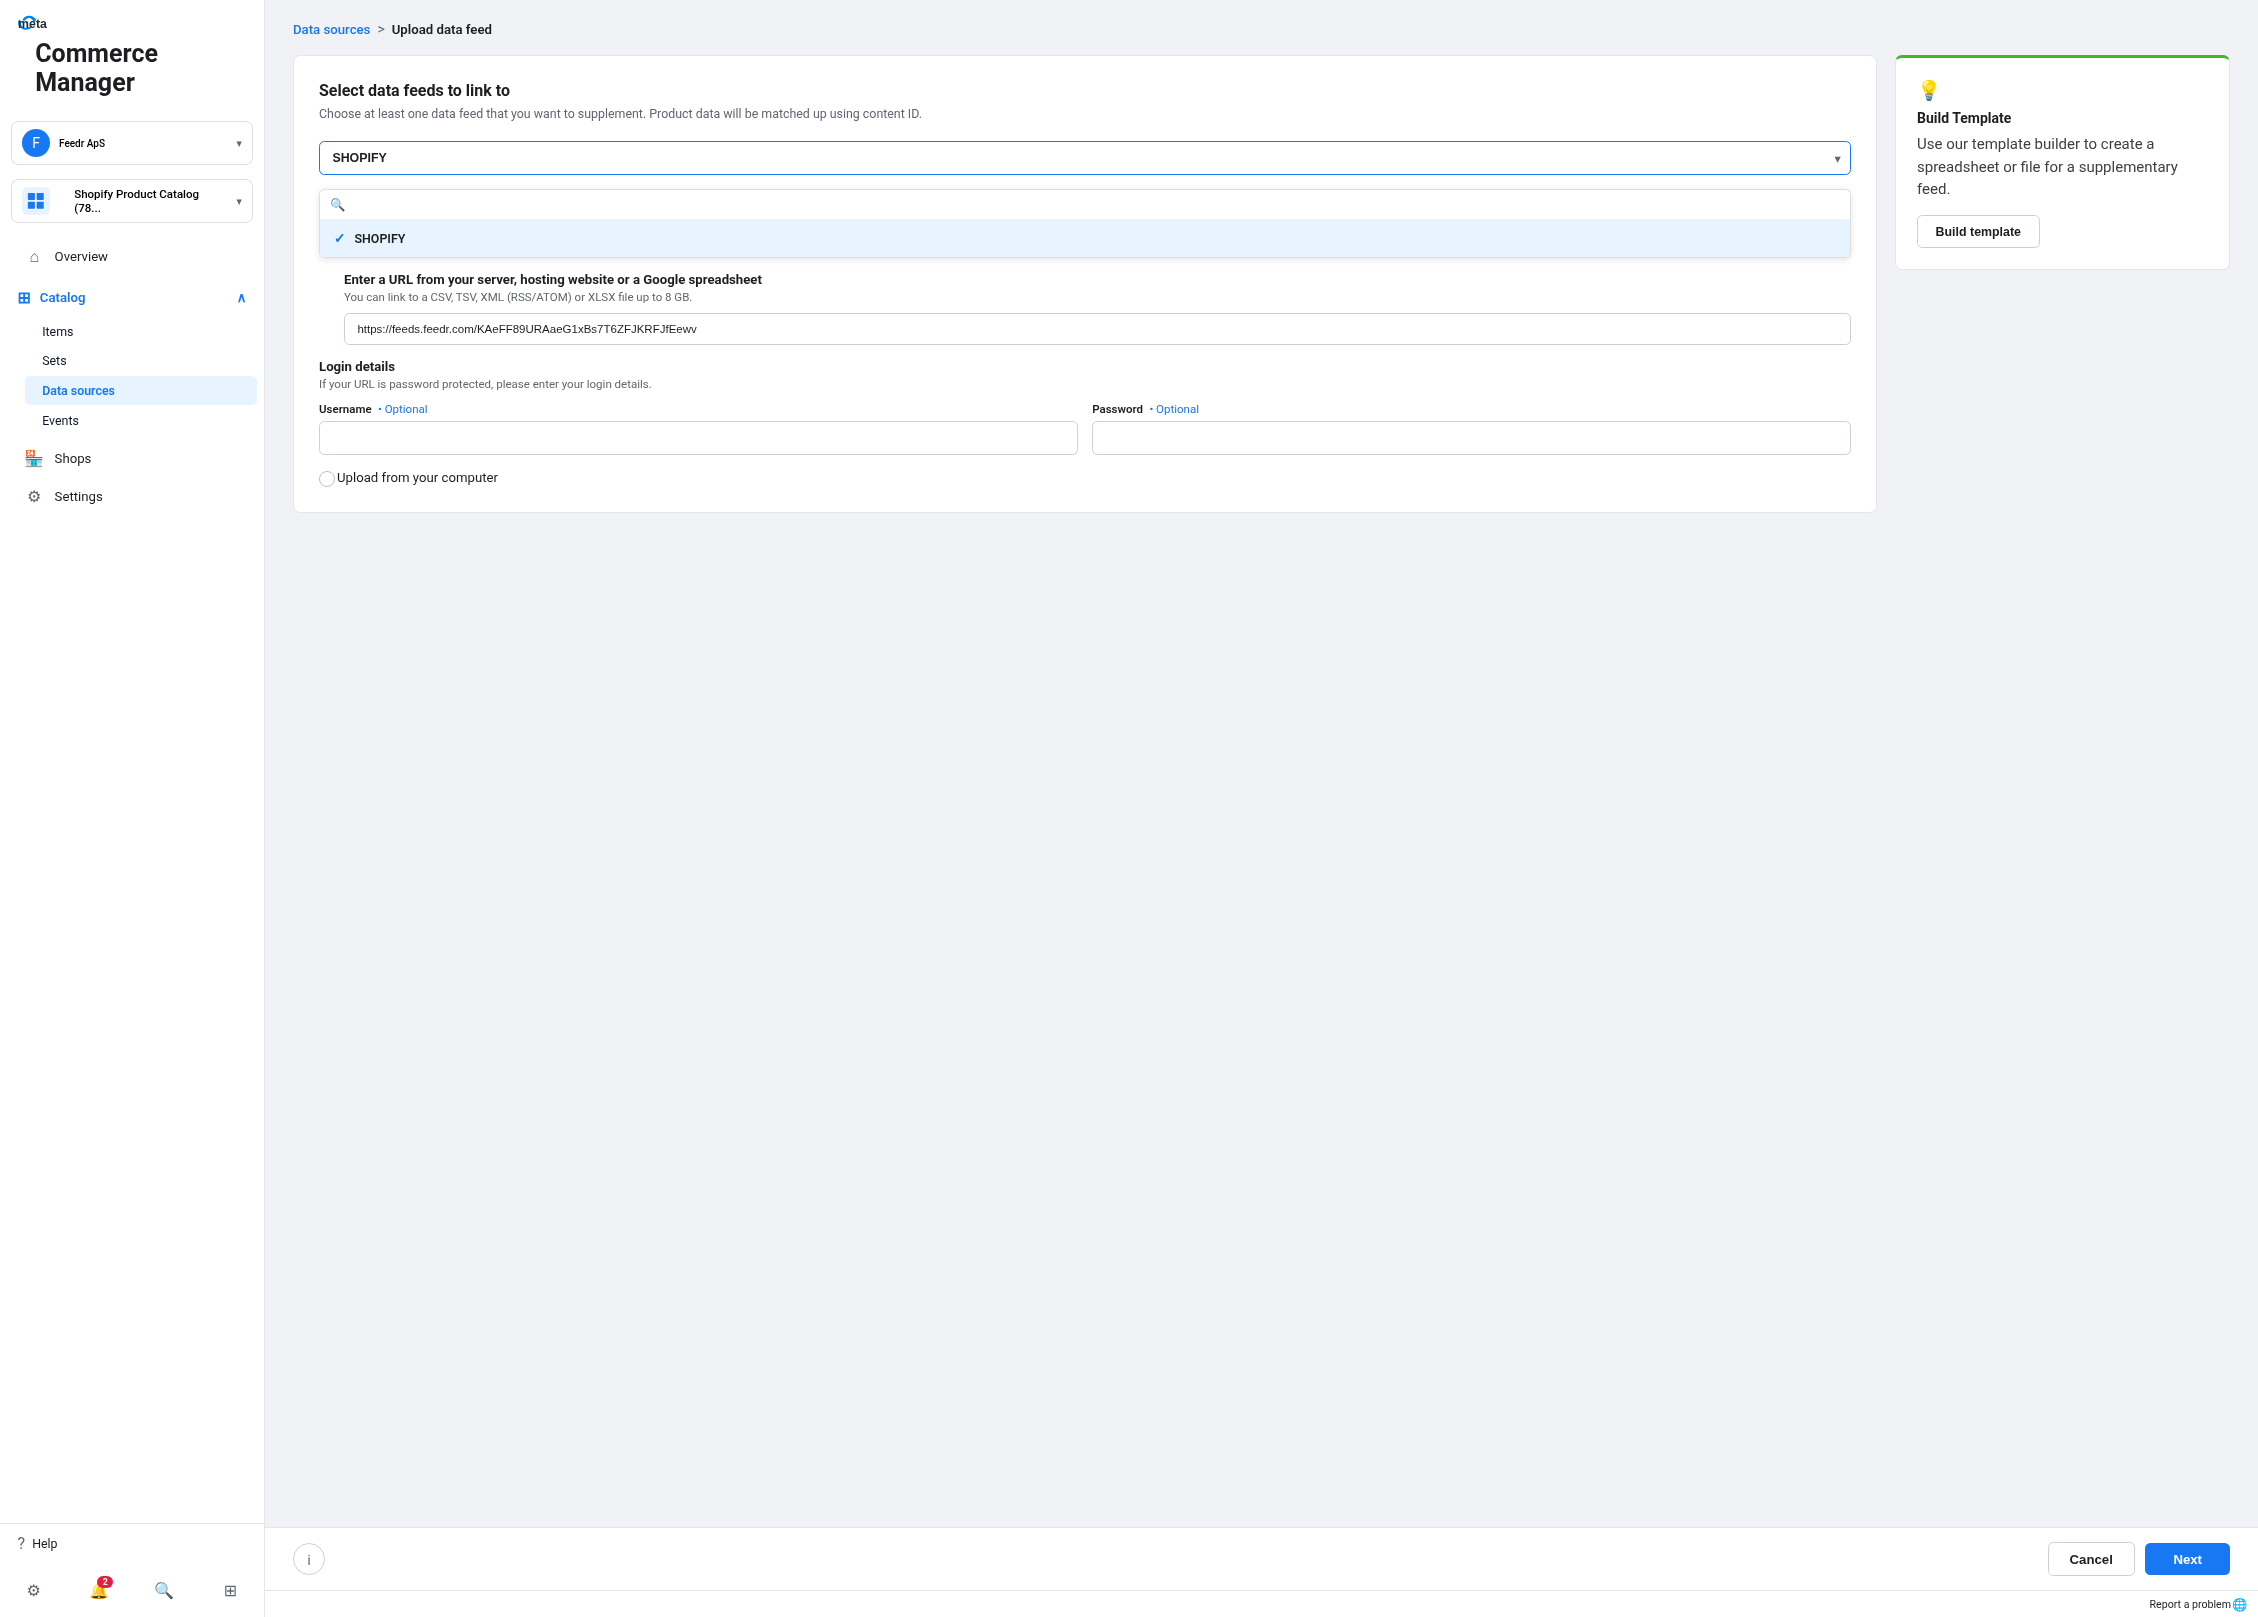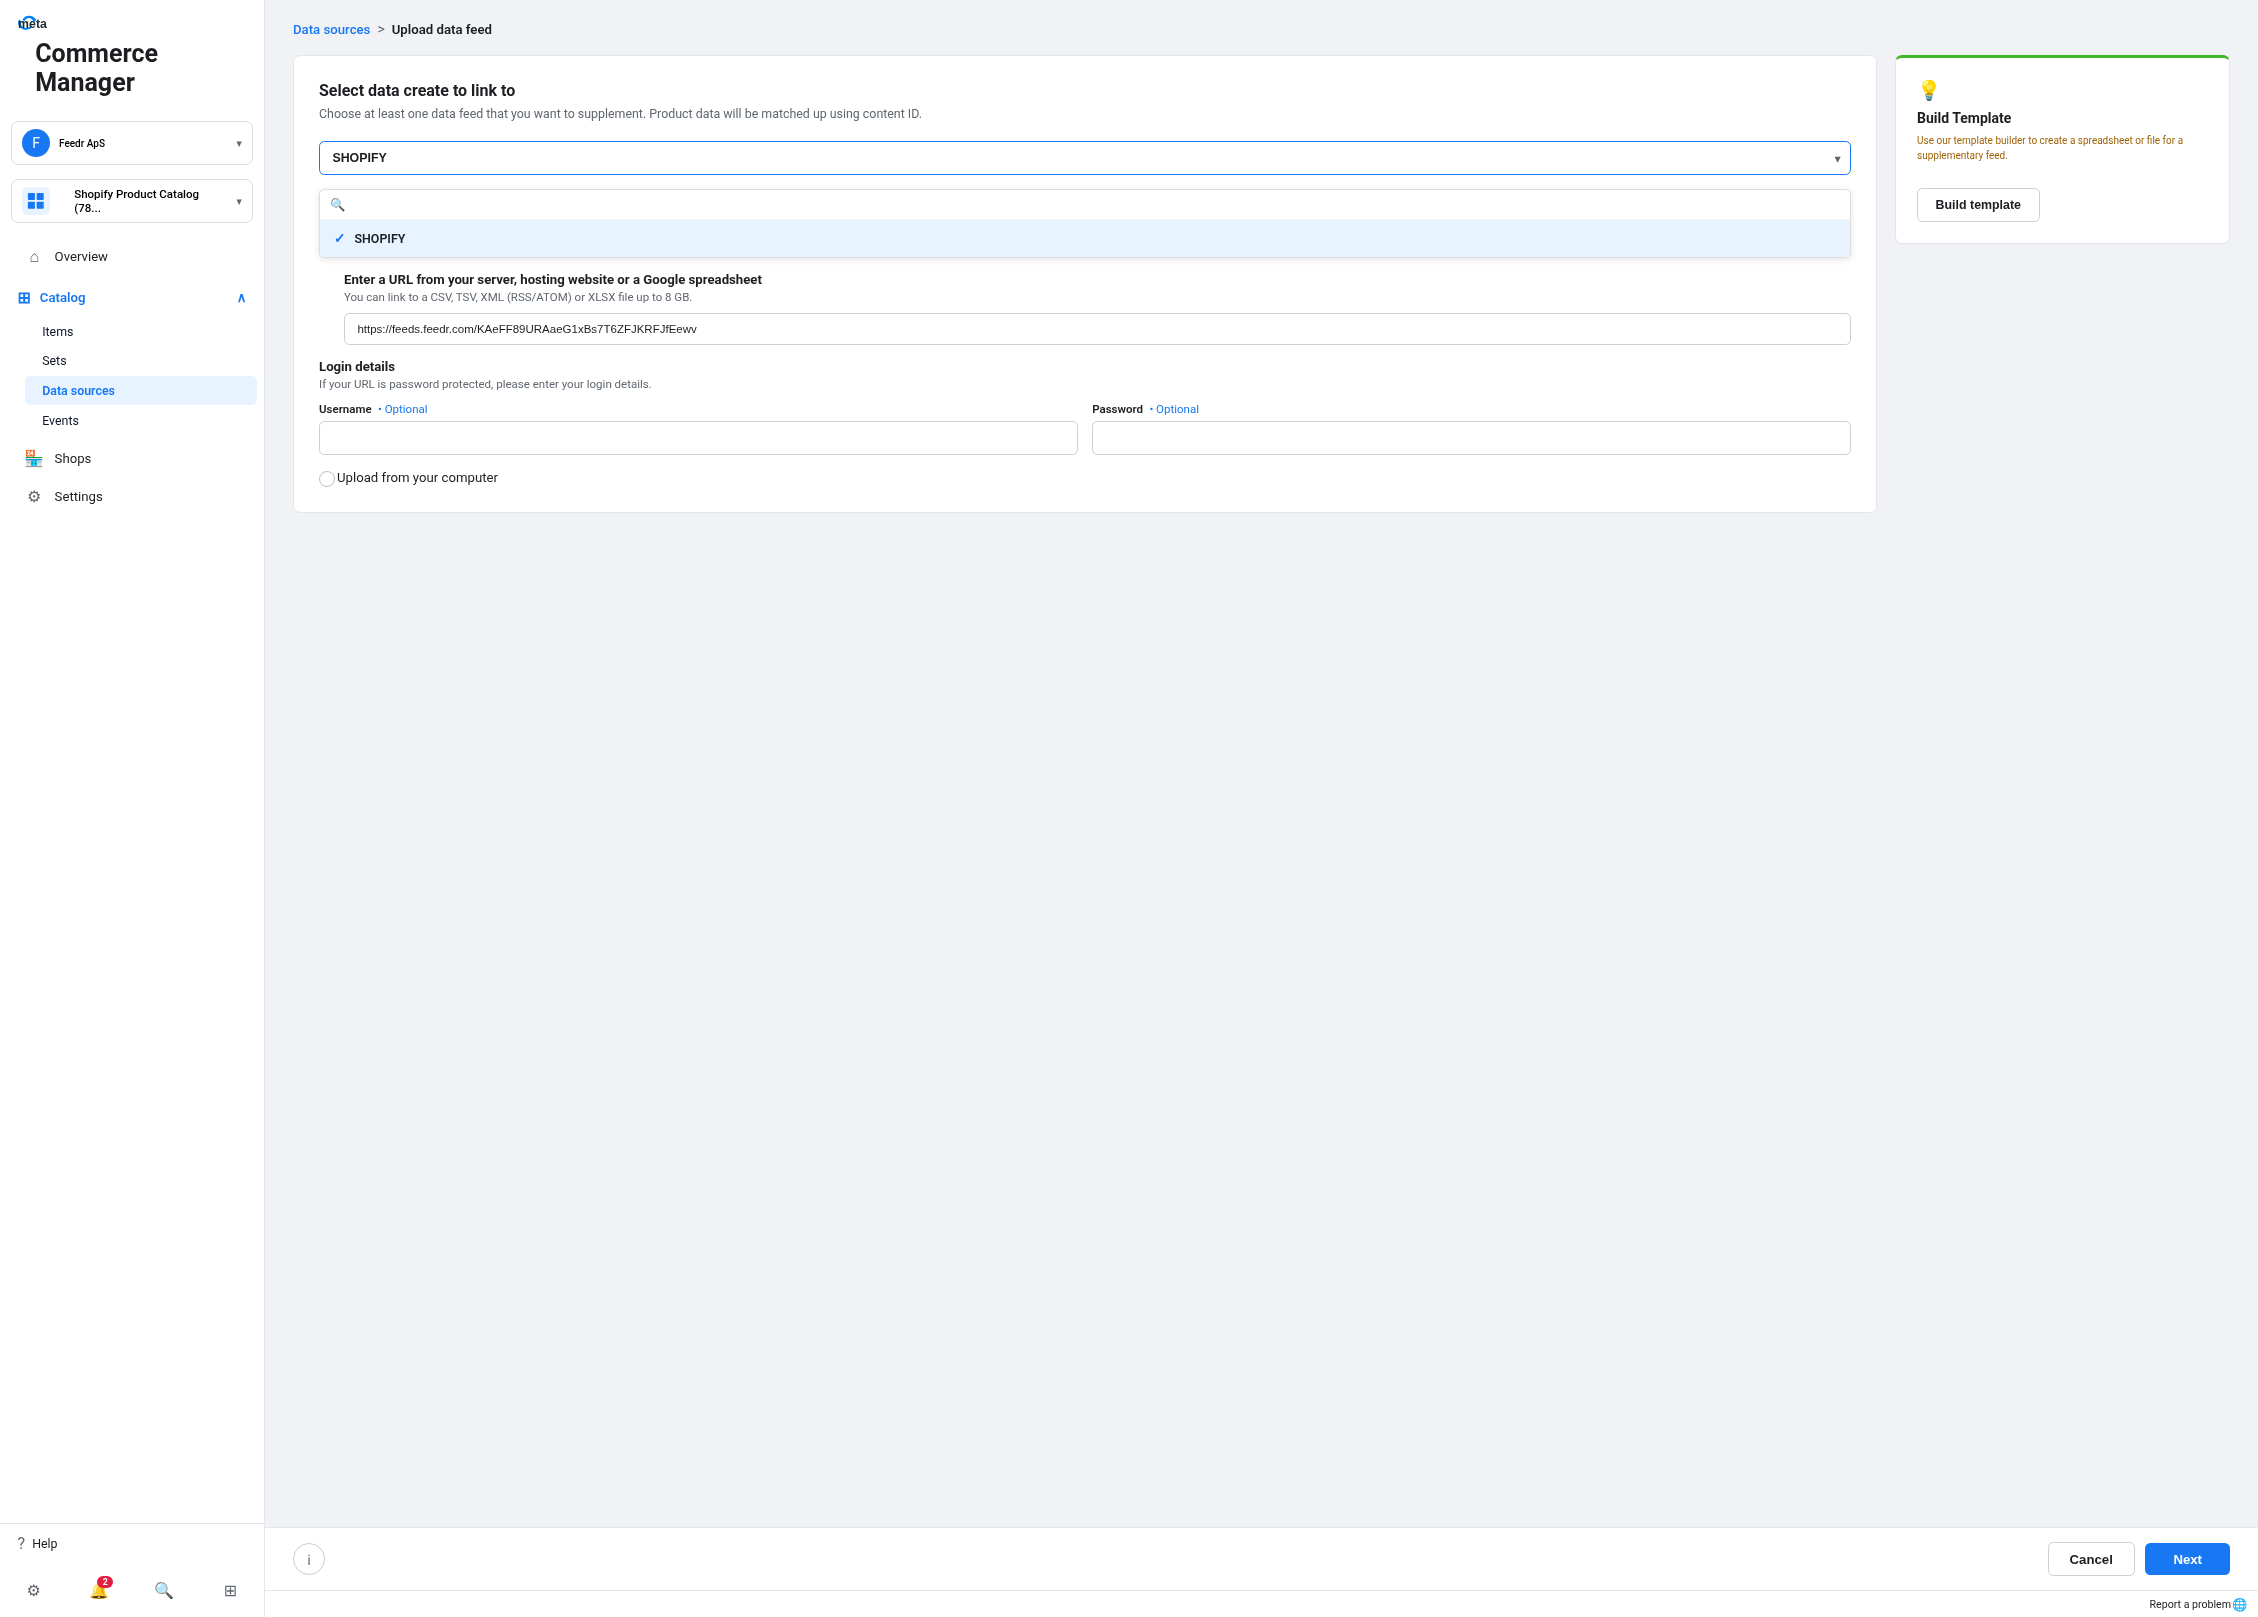--- a/index.html
+++ b/index.html
@@ -87,21 +87,21 @@
     .footer-left { display: flex; align-items: center; gap: 10.6px; }
     .info-button { width: 32px; height: 32px; border-radius: 50%; border: 0.9px solid #ccd0d5; display: flex; align-items: center; justify-content: center; cursor: pointer; color: #606770; font-size: 14px; }
     .footer-right { display: flex; gap: 10.6px; align-items: center; }
     .cancel-button { padding: 8.8px 21px; border: 0.9px solid #ccd0d5; border-radius: 5.3px; background: #fff; font-size: 13.2px; font-weight: 600; color: #1c1e21; cursor: pointer; }
     .next-button { padding: 8.8px 28px; border: none; border-radius: 5.3px; background: #1877f2; font-size: 13.2px; font-weight: 600; color: #fff; cursor: pointer; }
 
     
     .right-card { background: #fff; border-radius: 7px; padding: 21px; border: 0.9px solid #e4e6ea; border-top: 3.5px solid #42b72a; }
     .right-card-icon { font-size: 19.4px; margin-bottom: 8.8px; color: #42b72a; }
     .right-card-title { font-size: 14px; font-weight: 700; color: #1c1e21; margin-bottom: 7px; }
-    .right-card-desc { font-size: 10px; color: #a16207; margin-bottom: 25px; line-height: 1.5; }
+    .right-card-desc { font-size: 15px; color: #404040; margin-bottom: 14px; line-height: 1.5; }
     .build-template-button { padding: 8.8px 17.6px; border: 0.9px solid #ccd0d5; border-radius: 5.3px; background: #fff; font-size: 12.4px; font-weight: 600; color: #1c1e21; cursor: pointer; }
 
     
     .report-bar { display: flex; justify-content: flex-end; align-items: center; gap: 1px; padding: 5.3px 10.6px; background: #fff; border-top: 0.9px solid #e4e6ea; font-size: 10.6px; color: #606770; }
     .report-link { color: #1c1e21; cursor: pointer; font-size: 10.6px; }
     .globe-icon { font-size: 12.4px; color: #606770; }
 
     
     .grid-2col { display: grid; grid-template-columns: 1fr 335px; gap: 17.6px; align-items: start; }
   </style>
@@ -198,21 +198,21 @@
 
     <div class="breadcrumb">
       <span class="breadcrumb-link">Data sources</span>
       <span class="breadcrumb-separator">&gt;</span>
       <span class="breadcrumb-current">Upload data feed</span>
     </div>
 
     <div class="grid-2col">
 
       <div class="main-card">
-        <div class="card-title">Select data create to link to</div>
+        <div class="card-title">Select data feeds to link to</div>
         <div class="card-subtitle">Choose at least one data feed that you want to supplement. Product data will be matched up using content ID.</div>
 
         <div class="dropdown-wrapper">
           <select class="dropdown-select">
             <option>SHOPIFY</option>
           </select>
           <span class="dropdown-arrow">▾</span>
         </div>
 
         <div class="dropdown-menu">

